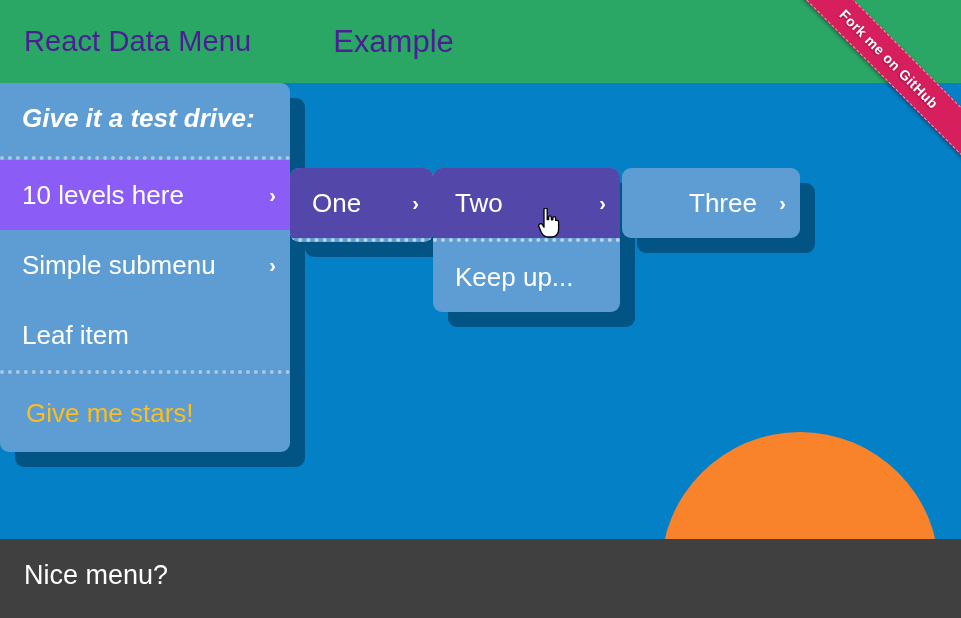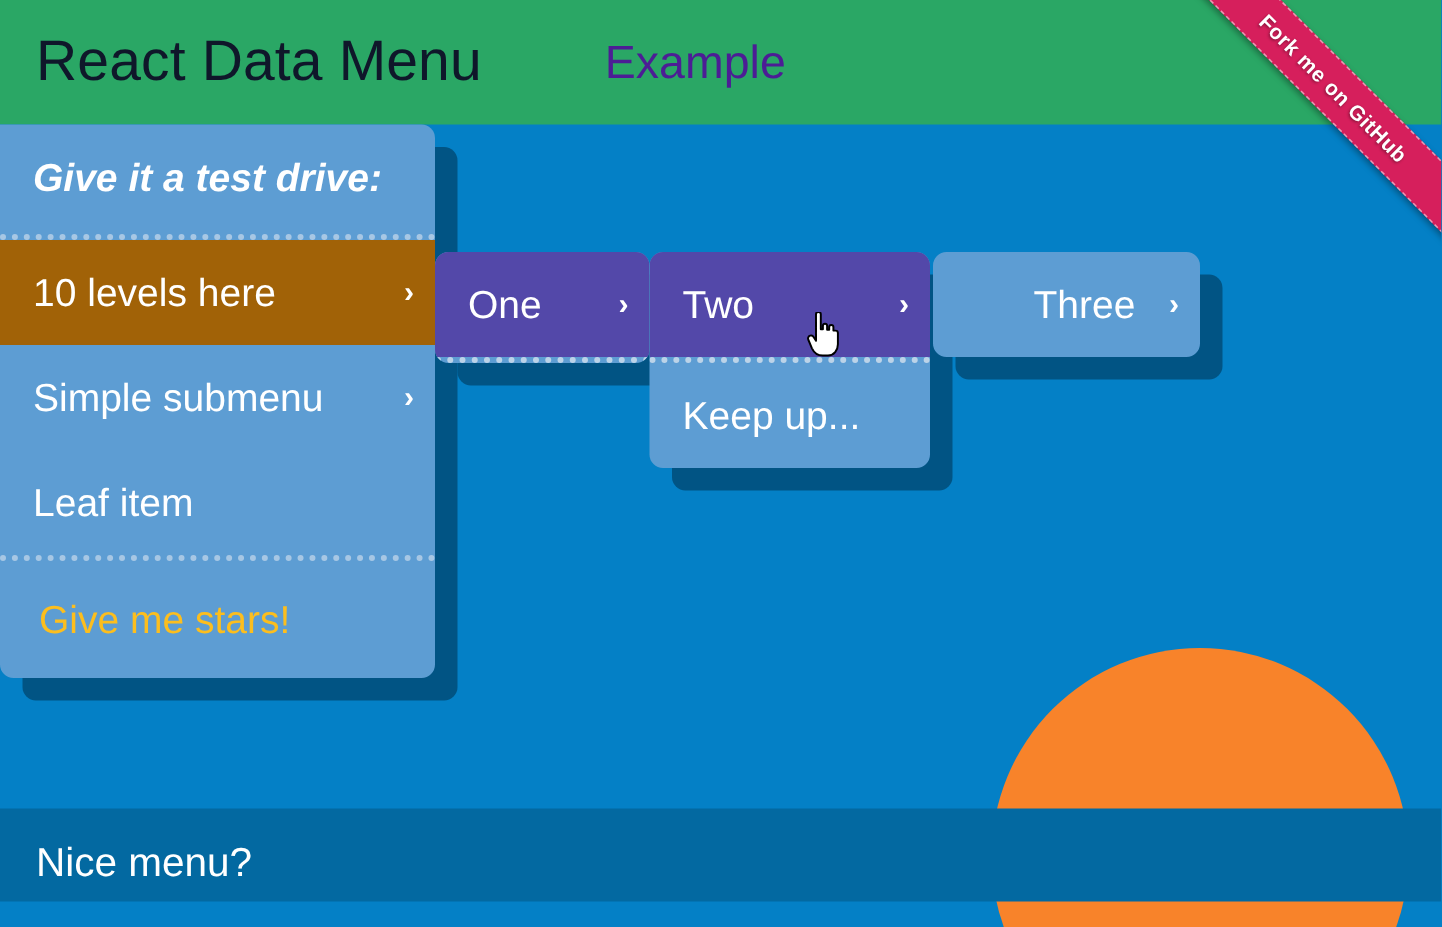--- a/index.html
+++ b/index.html
@@ -46,44 +46,44 @@
   .header-inner {
     position: absolute;
     left: 24px;
     top: 0;
     height: 83px;
     display: flex;
     align-items: center;
     gap: 50px;
   }
   .brand {
-    color: #0f172a;
-    font-size: 38px;
+    color: #4c1d95;
+    font-size: 29px;
     font-weight: 400;
     letter-spacing: 0.1px;
     white-space: nowrap;
   }
   .nav-link {
     color: #4c1d95;
     font-size: 31px;
     font-weight: 400;
     white-space: nowrap;
     text-decoration: none;
     cursor: pointer;
     margin-left: 32px;
   }
 
   
   .footer {
     position: absolute;
     left: 0;
     top: 539px;
     width: 961px;
-    height: 62px;
-    background: #0369a1;
+    height: 79px;
+    background: #404040;
     z-index: 6;
   }
   .footer-left {
     position: absolute;
     left: 24px;
     top: 21px;
     color: #ffffff;
     font-size: 27px;
     white-space: nowrap;
   }
@@ -172,21 +172,21 @@
     padding: 0 22px;
     height: 70px;
     font-size: 26px;
   }
   .root .mi.stars {
     color: #fcbe1e;
     height: 78px;
     padding-left: 26px;
   }
   .root .mi.active {
-    background: #a16207;
+    background: #8b5cf6;
   }
 
   
   .sub .mi {
     padding: 0 22px;
     height: 70px;
     font-size: 26px;
   }
   .sub .mi.active { background: #5348a9; }
 

